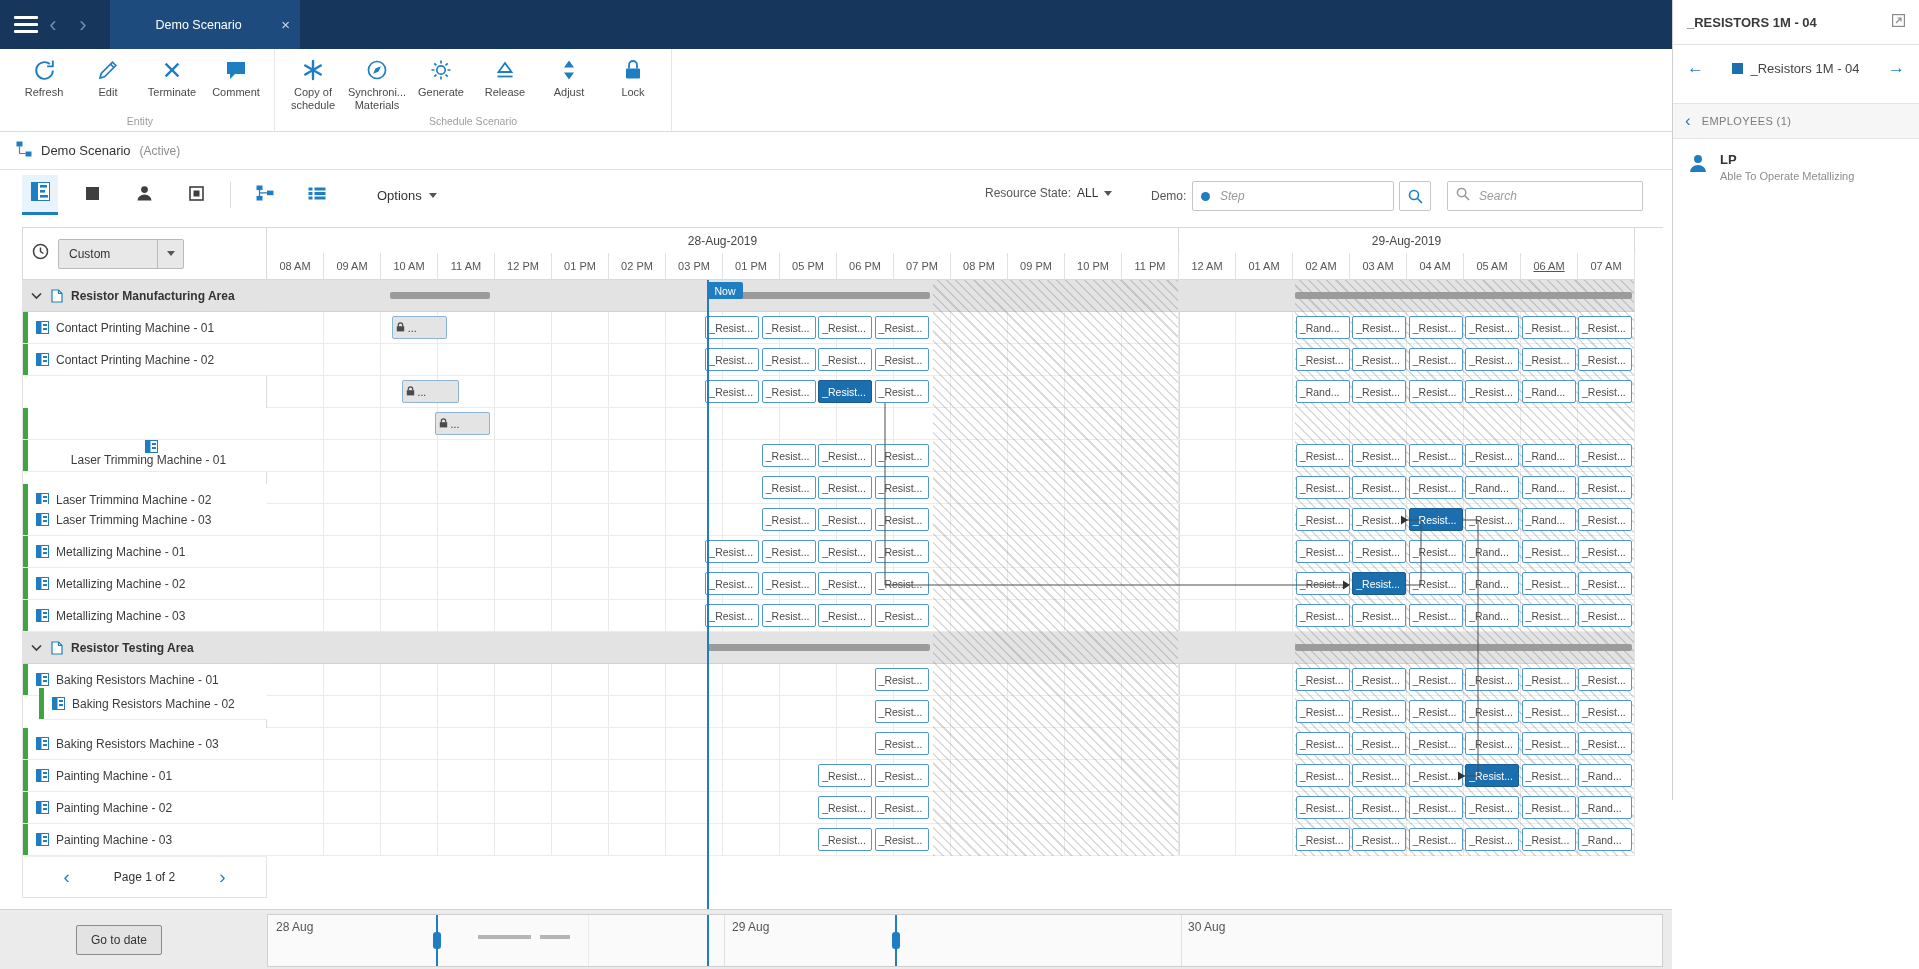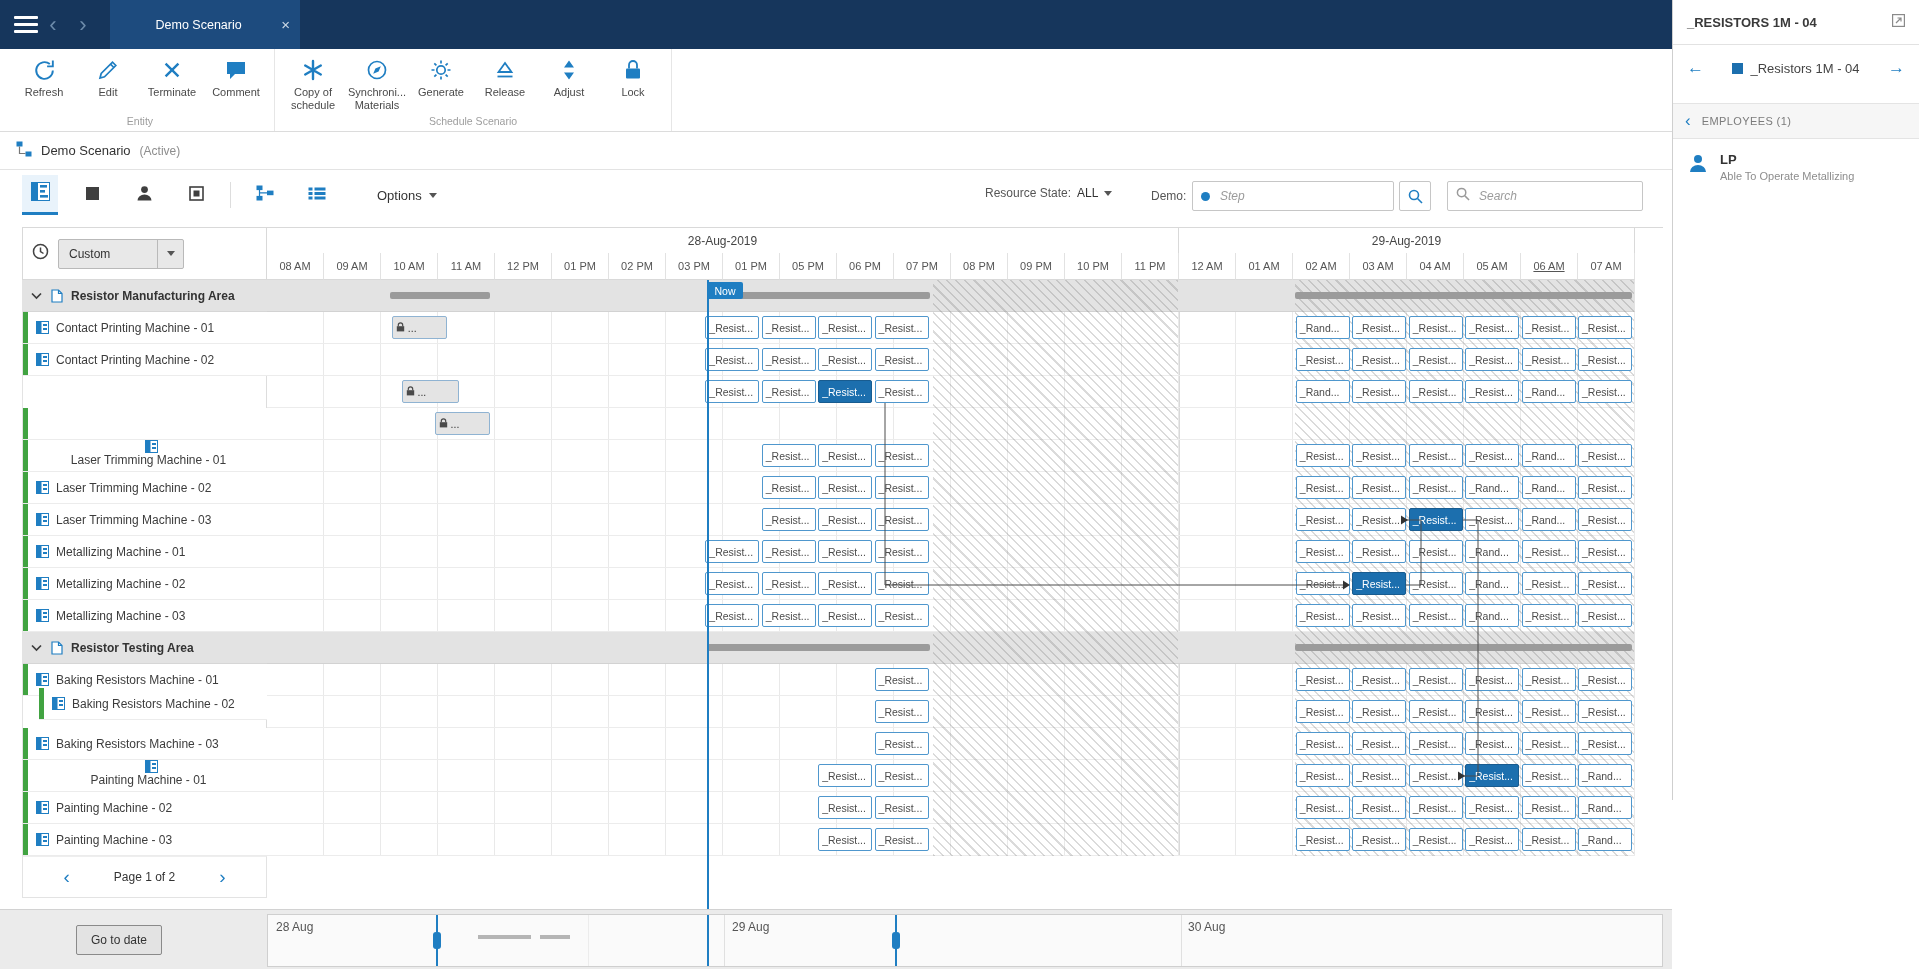--- a/index.html
+++ b/index.html
@@ -471,21 +471,21 @@
             <span class="rl-ic">
               <svg width="13" height="13" viewBox="0 0 13 13">
                 <rect x="0.5" y="0.5" width="12" height="12" fill="#fff" stroke="#1f7ec2"></rect>
                 <rect x="1" y="1" width="4.5" height="11" fill="#1f7ec2"></rect>
                 <rect x="7" y="3" width="4" height="2" fill="#1f7ec2"></rect>
                 <rect x="7" y="7" width="4" height="2" fill="#1f7ec2"></rect>
               </svg>
             </span>
             <span class="rl-text">Laser Trimming Machine - 01</span>
           </div>
-          <div class="row-label" style="top: 192px;">
+          <div class="row-label" style="top: 204px;">
             <span class="green"></span>
             <span class="rl-ic">
               <svg width="13" height="13" viewBox="0 0 13 13">
                 <rect x="0.5" y="0.5" width="12" height="12" fill="#fff" stroke="#1f7ec2"></rect>
                 <rect x="1" y="1" width="4.5" height="11" fill="#1f7ec2"></rect>
                 <rect x="7" y="3" width="4" height="2" fill="#1f7ec2"></rect>
                 <rect x="7" y="7" width="4" height="2" fill="#1f7ec2"></rect>
               </svg>
             </span>
             <span class="rl-text">Laser Trimming Machine - 02</span>
@@ -581,21 +581,21 @@
             <span class="rl-ic">
               <svg width="13" height="13" viewBox="0 0 13 13">
                 <rect x="0.5" y="0.5" width="12" height="12" fill="#fff" stroke="#1f7ec2"></rect>
                 <rect x="1" y="1" width="4.5" height="11" fill="#1f7ec2"></rect>
                 <rect x="7" y="3" width="4" height="2" fill="#1f7ec2"></rect>
                 <rect x="7" y="7" width="4" height="2" fill="#1f7ec2"></rect>
               </svg>
             </span>
             <span class="rl-text">Baking Resistors Machine - 03</span>
           </div>
-          <div class="row-label" style="top: 480px; flex-direction: column;">
+          <div class="row-label" style="top: 480px;">
             <span class="green"></span>
             <span class="rl-ic">
               <svg width="13" height="13" viewBox="0 0 13 13">
                 <rect x="0.5" y="0.5" width="12" height="12" fill="#fff" stroke="#1f7ec2"></rect>
                 <rect x="1" y="1" width="4.5" height="11" fill="#1f7ec2"></rect>
                 <rect x="7" y="3" width="4" height="2" fill="#1f7ec2"></rect>
                 <rect x="7" y="7" width="4" height="2" fill="#1f7ec2"></rect>
               </svg>
             </span>
             <span class="rl-text">Painting Machine - 01</span>

